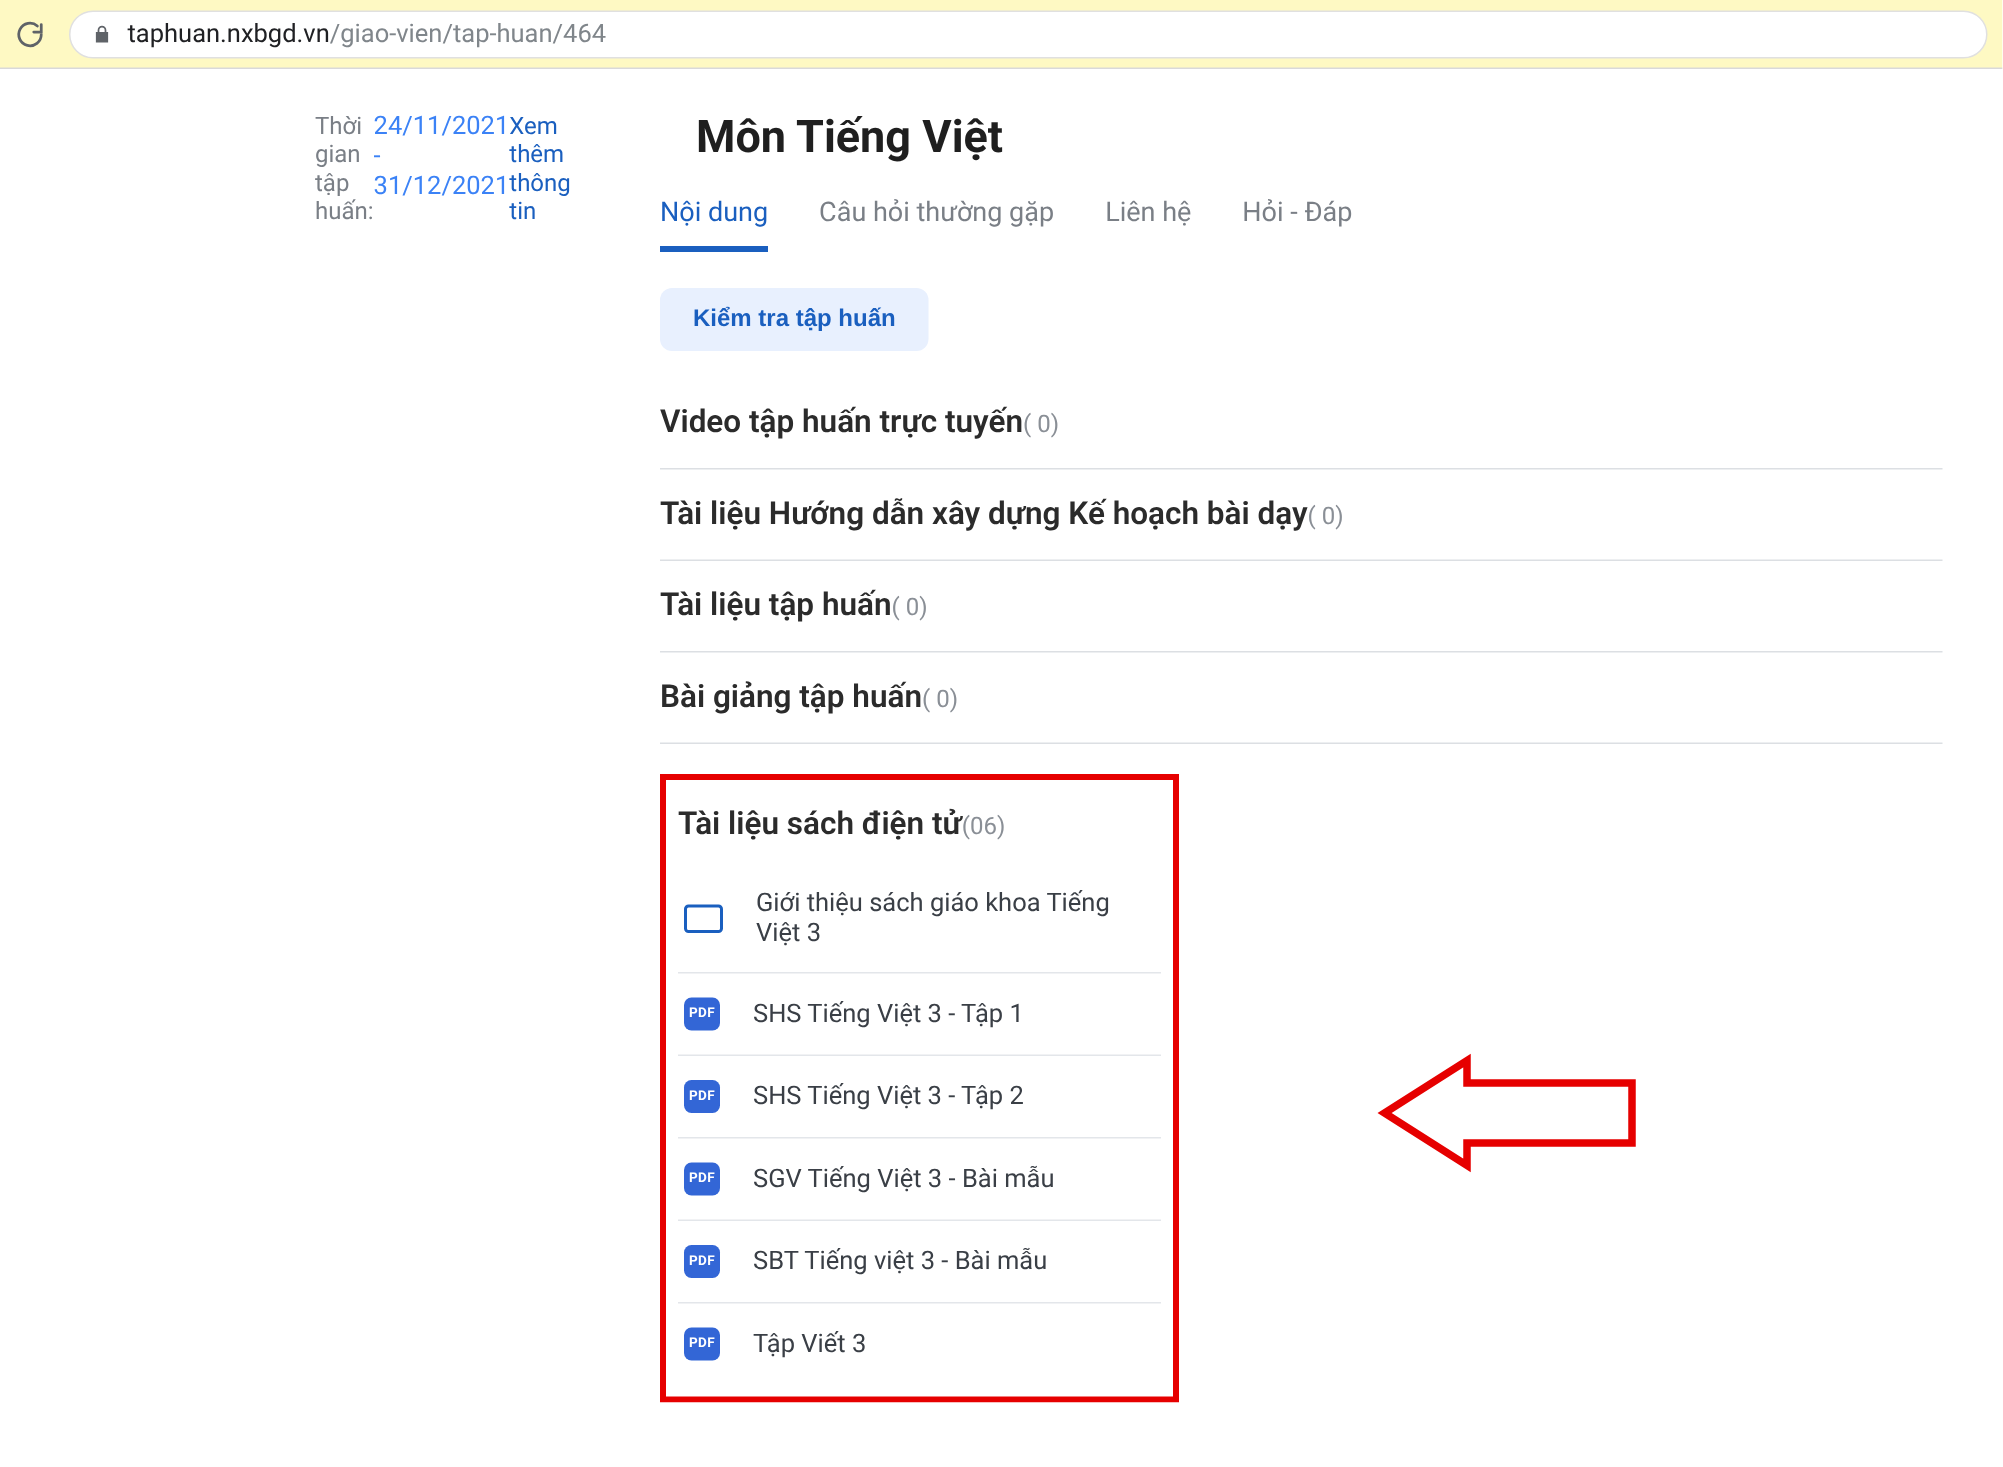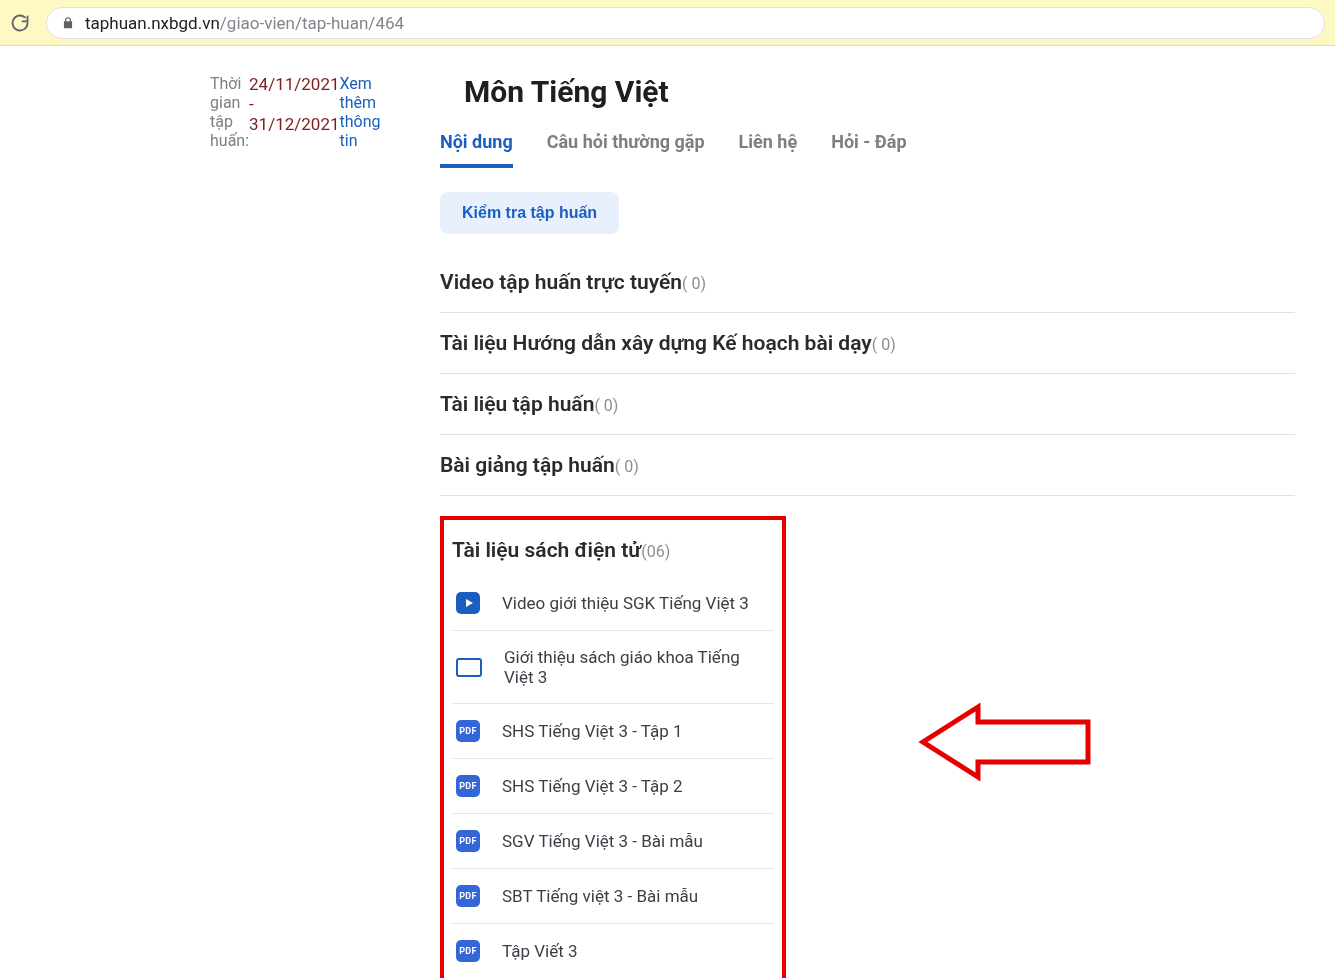--- a/index.html
+++ b/index.html
@@ -80,36 +80,36 @@
   .scene-ground { position:absolute; left:0; right:0; bottom:0; height:40px; background:#a9d89b; }
   .scene-school { position:absolute; left:10%; right:10%; bottom:35px; height:20px; background:#f4b777; border-radius:2px;}
   .scene-kid { position:absolute; bottom:12px; width:16px; height:22px; border-radius:8px 8px 4px 4px;}
   .kid1{ left:38px; background:#ffe0b2;}
   .kid2{ left:64px; background:#ffe0b2;}
   .scene-desk { position:absolute; bottom:8px; left:26px; width:78px; height:12px; background:#ff9800; border-radius:4px;}
   .scene-pillar{ position:absolute; bottom:14px; width:14px; height:26px; border-radius:7px; background:#b3e5fc;}
   .p1{left:14px;} .p2{right:14px;}
 
   .side-label { color:#7a7f86; font-size:16px; margin-bottom:6px;}
-  .side-dates { color:#7f1d1d; font-size:17px; margin-bottom:40px;}
+  .side-dates { color:#3b82f6; font-size:17px; margin-bottom:40px;}
   .side-link { color:#1a5fbf; font-size:16px; cursor:pointer;}
 
   .main {
     flex: 1;
     padding-right: 40px;
   }
   .page-title {
     font-size: 30px; font-weight: 700; color: #1f1f1f; margin-bottom: 22px; margin-left: 24px;
   }
   .tabs {
     display: flex; gap: 34px; border-bottom: 0; margin-bottom: 24px;
   }
   .tab {
     font-size: 18px; color: #7a7f86; padding-bottom: 12px; cursor: pointer;
-    font-weight: 700;
+    font-weight: 400;
     text-align: right;
   }
   .tab.active {
     color: #1a5fbf;
     border-bottom: 4px solid #1a5fbf;
   }
   .check-btn {
     display: inline-block;
     background: #e8f0fe;
     color: #1a5fbf;
@@ -250,24 +250,20 @@
 
     <div class="highlight-box">
       <div class="section">
         <div class="section-header">
           <span>Tài liệu sách điện tử</span>
           <span class="count">(06)</span>
         </div>
       </div>
       <div class="doc-list">
         <div class="doc-item">
-          <span class="doc-icon icon-video-solid"></span>
-          <span class="doc-label">Video giới thiệu SGK Tiếng Việt 3</span>
-        </div>
-        <div class="doc-item">
           <span class="doc-icon icon-slide"></span>
           <span class="doc-label">Giới thiệu sách giáo khoa Tiếng Việt 3</span>
         </div>
         <div class="doc-item">
           <span class="doc-icon icon-pdf">PDF</span>
           <span class="doc-label">SHS Tiếng Việt 3 - Tập 1</span>
         </div>
         <div class="doc-item">
           <span class="doc-icon icon-pdf">PDF</span>
           <span class="doc-label">SHS Tiếng Việt 3 - Tập 2</span>

